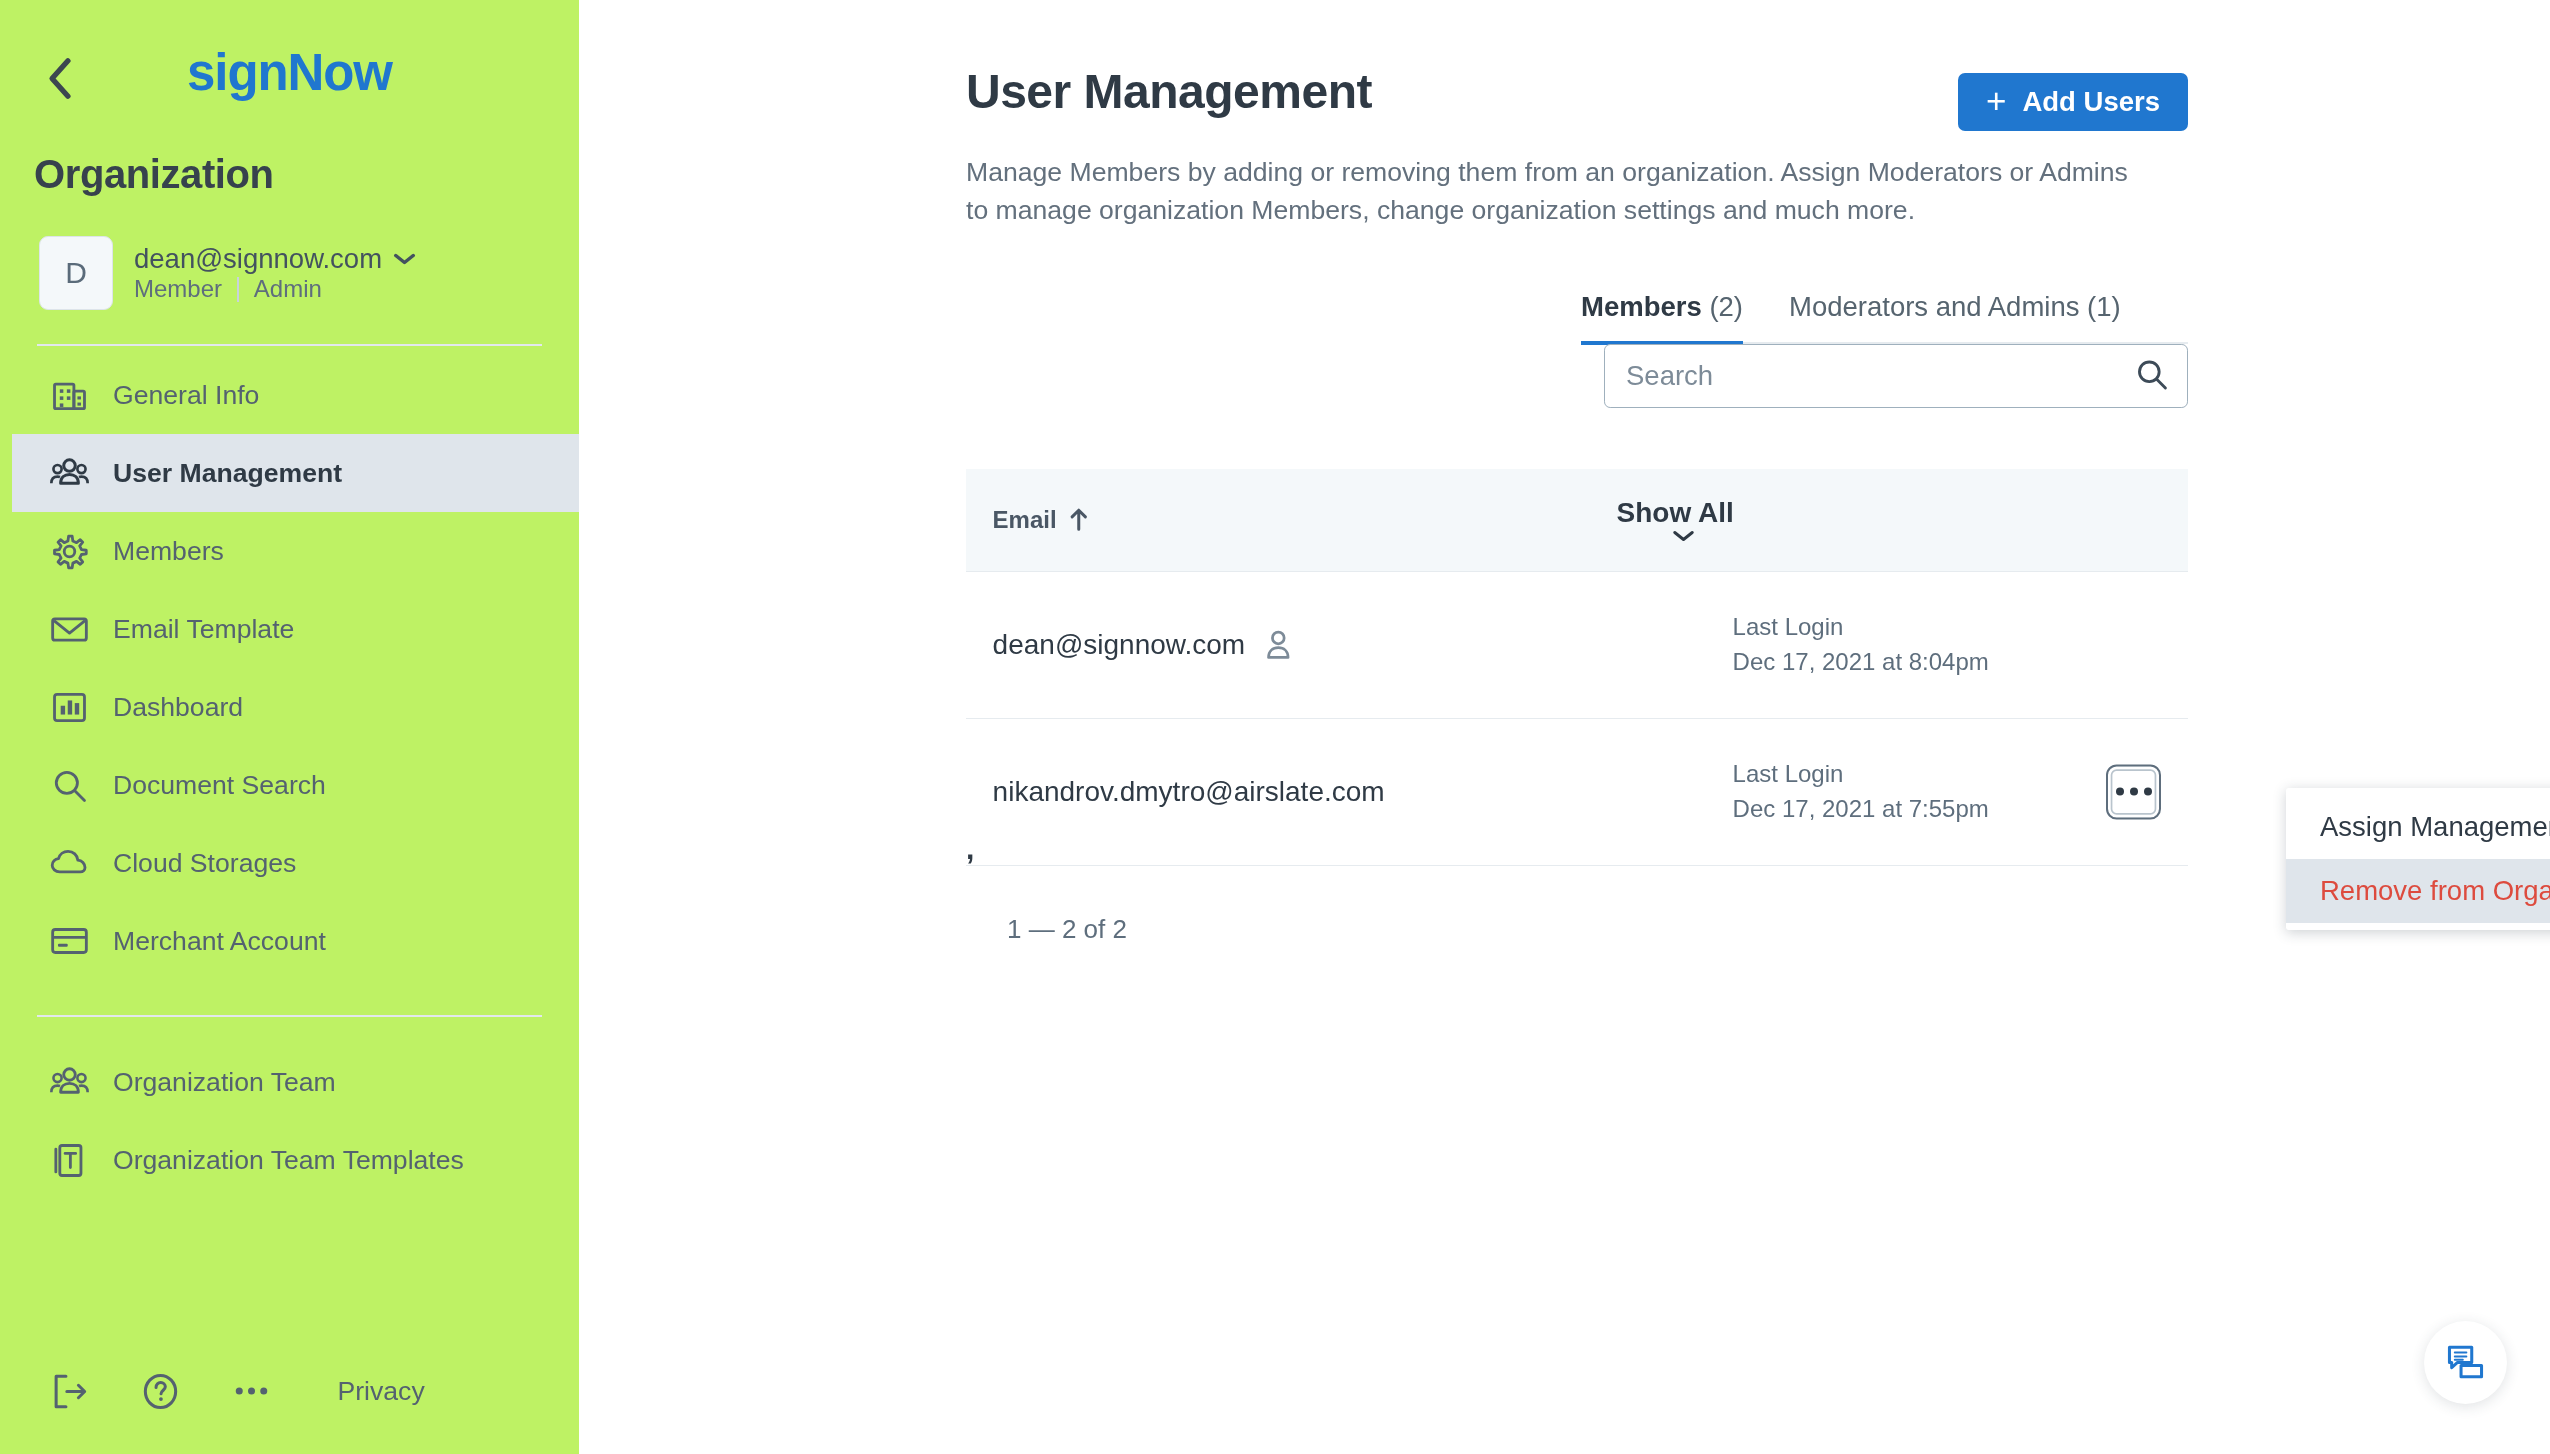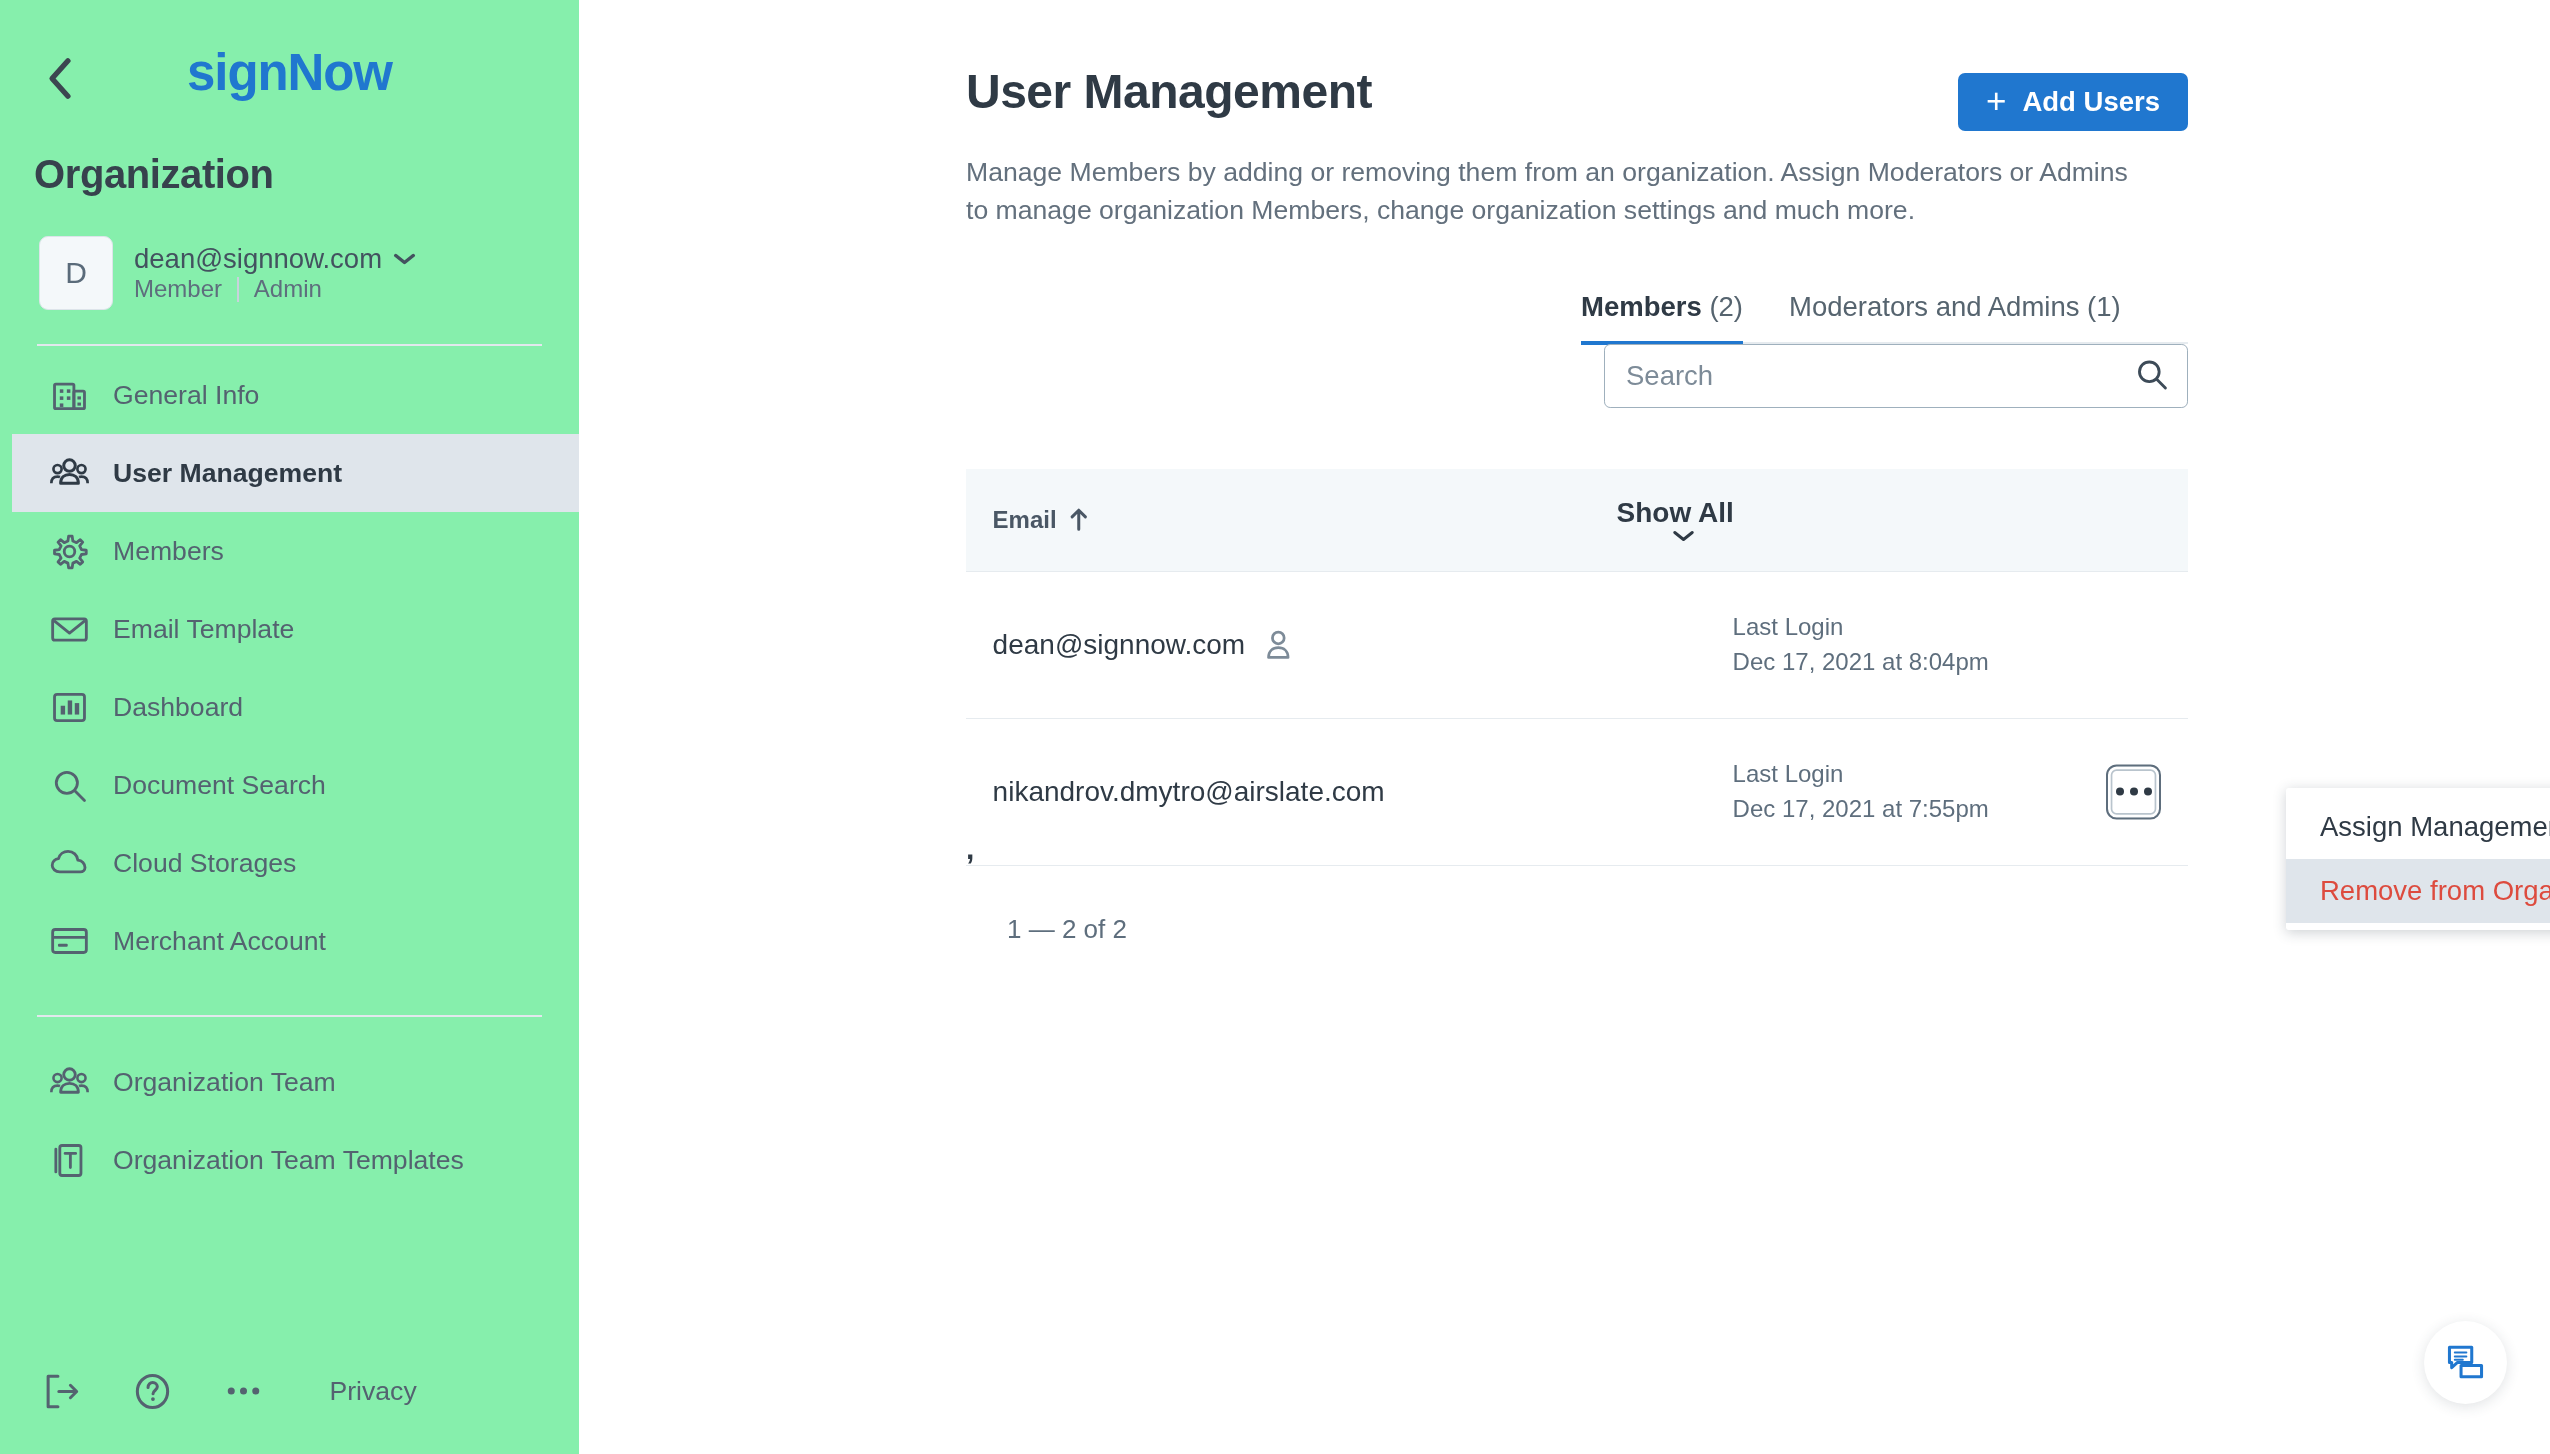--- a/index.html
+++ b/index.html
@@ -14,21 +14,21 @@
     display: flex;
     width: 2550px;
     height: 1454px;
     position: relative;
   }
 
   
   .sidebar {
     width: 579px;
     height: 1454px;
-    background: #86efac;
+    background: #bef264;
     position: relative;
     flex: 0 0 579px;
   }
   .sb-top {
     height: 152px;
     position: relative;
   }
   .back-btn {
     position: absolute;
     left: 35px;
@@ -138,21 +138,21 @@
   .nav-label { white-space: nowrap; }
 
   .divider2 {
     height: 1.8px;
     background: #e2e8ed;
     margin: 35px 37px 26.6px 37px;
   }
 
   .sb-bottom {
     position: absolute;
-    left: 0; right: 0;
+    left: 8px; right: 0;
     bottom: 39px;
     display: flex;
     align-items: center;
     padding-left: 37px;
   }
   .sb-bottom .micon {
     width: 48px; height: 48px;
     margin-right: 43px;
     display: flex; align-items: center; justify-content: center;
     cursor: pointer;

